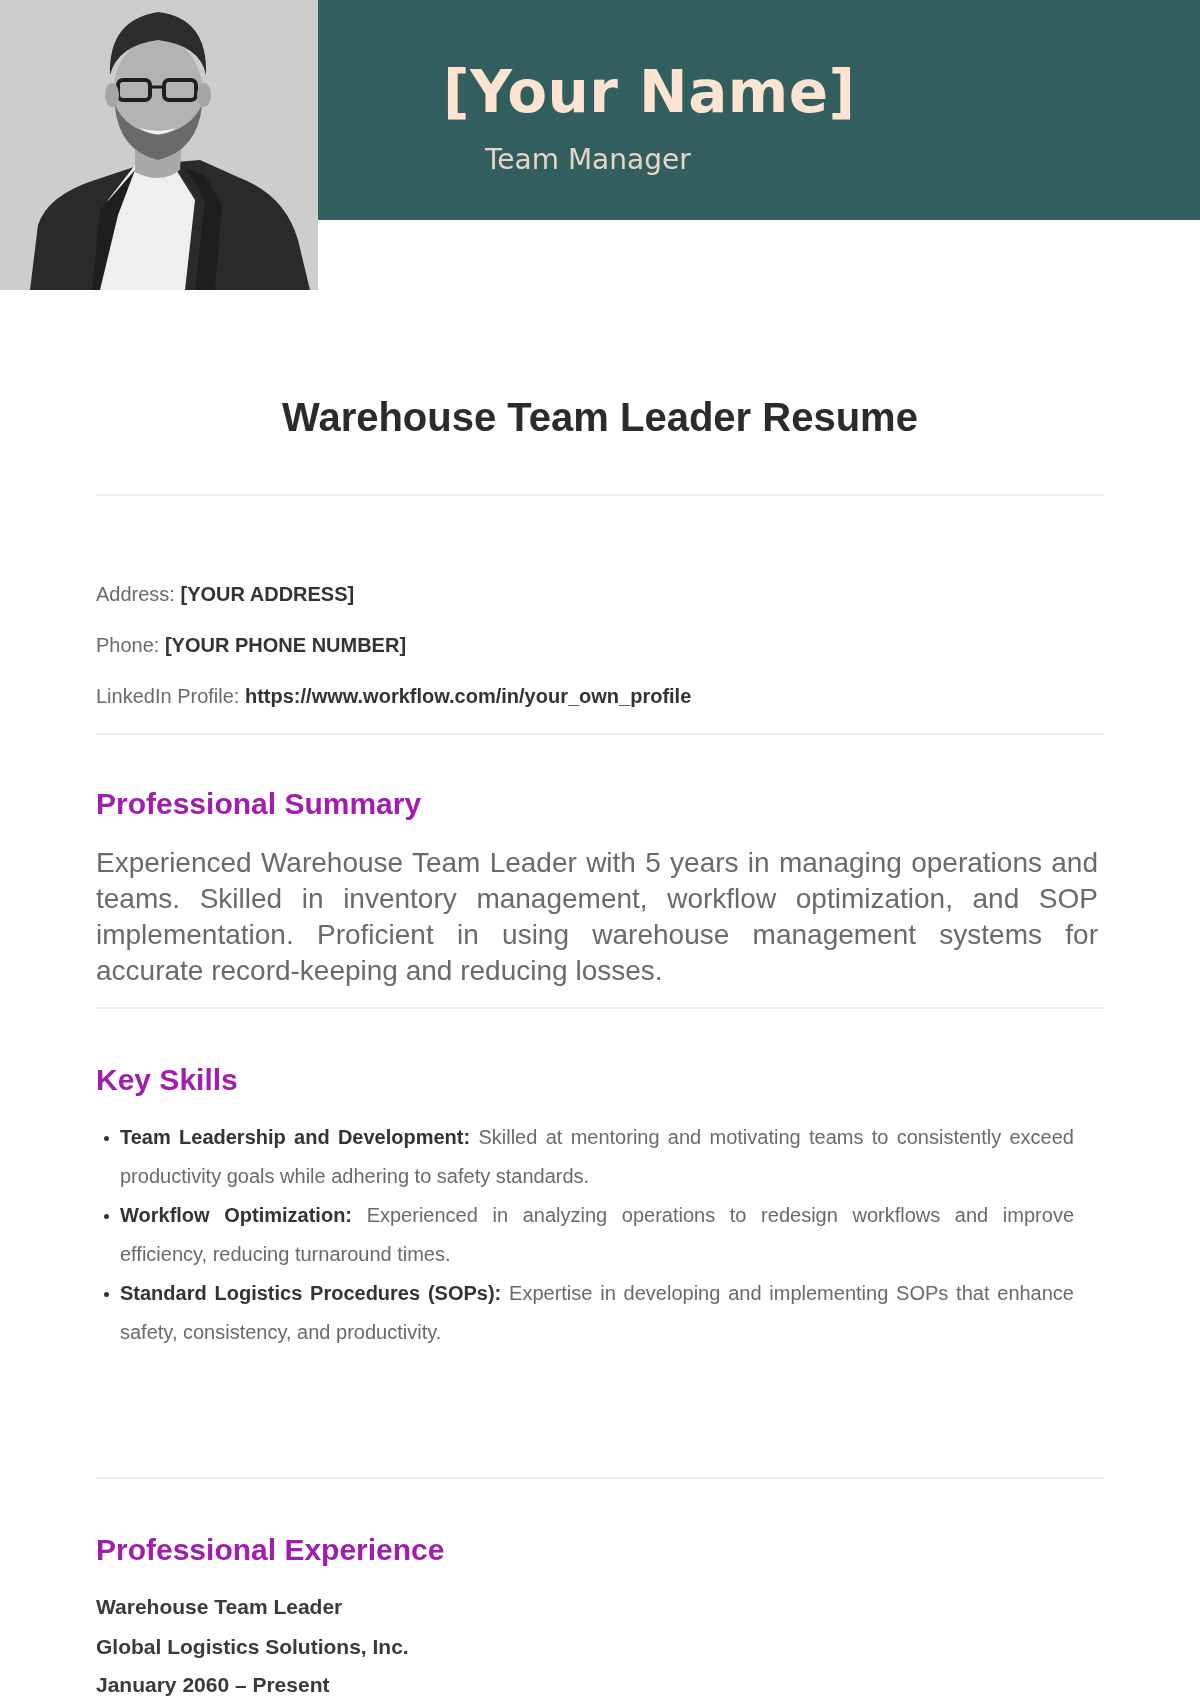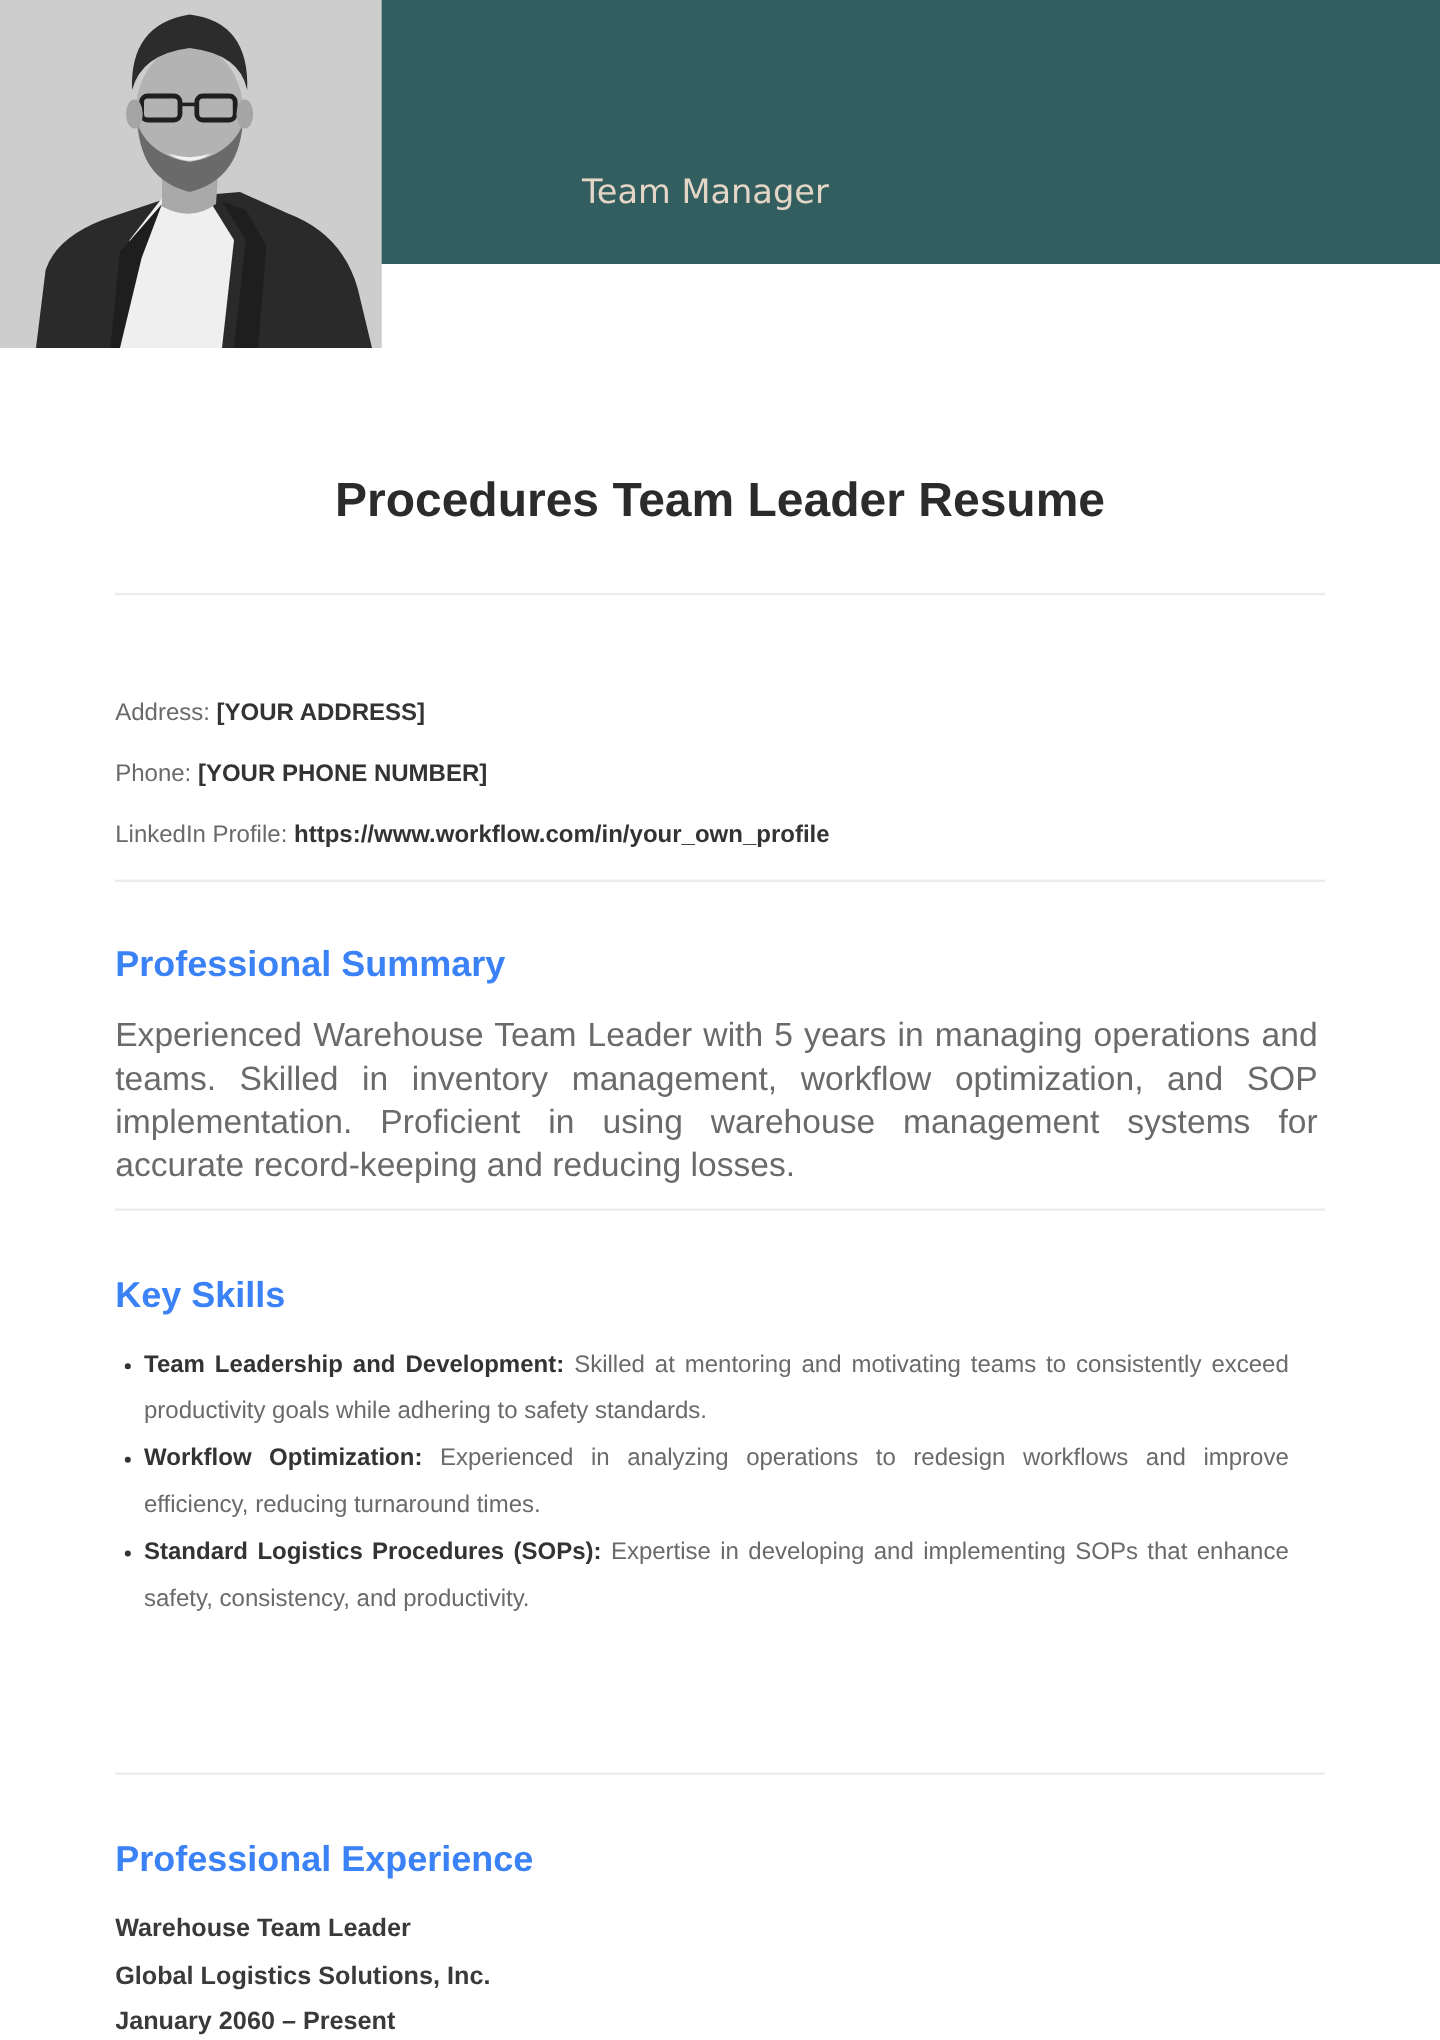--- a/index.html
+++ b/index.html
@@ -16,21 +16,21 @@
     .mail-icon { position: absolute; left: 123px; top: 24px; width: 36px; height: 28px; }
     .email { position: absolute; left: 193px; top: 26px; font-family: "DejaVu Sans", sans-serif; font-size: 20px; color: #4a4440; white-space: nowrap; }
 
     .doc { position: absolute; left: 96px; top: 0; width: 1008px; }
     .title { position: absolute; left: 0; top: 395px; width: 1008px; text-align: center; font-size: 40px; font-weight: bold; color: #2b2b2b; }
     .divider { position: absolute; left: 0; width: 1008px; height: 2px; background: #ececec; }
 
     .info-line { position: absolute; left: 0; font-size: 20px; color: #6a6a6a; white-space: nowrap; margin-top: 30px; }
     .info-line .val { color: #333; font-weight: bold; }
 
-    .section-title { position: absolute; left: 0; font-size: 30px; font-weight: bold; color: #3b82f6; }
+    .section-title { position: absolute; left: 0; font-size: 30px; font-weight: bold; color: #a21caf; }
 
     .para { position: absolute; left: 0; width: 1002px; font-size: 28px; line-height: 36px; color: #6a6a6a; text-align: justify; }
 
     .skills { position: absolute; left: 0; top: 1118px; width: 978px; list-style: none; }
     .skills li { position: relative; padding-left: 24px; font-size: 20px; line-height: 39px; color: #6a6a6a; text-align: justify; }
     .skills li .bullet { position: absolute; left: 8px; top: 18px; width: 5px; height: 5px; border-radius: 50%; background: #333; }
     .skills li .label { font-weight: bold; color: #333; }
 
     .exp-line { position: absolute; left: 0; font-size: 21px; font-weight: bold; color: #3a3a3a; white-space: nowrap; }
   </style>
@@ -61,26 +61,27 @@
 
       <rect x="118" y="80" width="32" height="20" rx="5" fill="none" stroke="#1f1f1f" stroke-width="4"></rect>
       <rect x="164" y="80" width="32" height="20" rx="5" fill="none" stroke="#1f1f1f" stroke-width="4"></rect>
       <line x1="150" y1="87" x2="164" y2="87" stroke="#1f1f1f" stroke-width="3"></line>
 
       <ellipse cx="112" cy="95" rx="7" ry="12" fill="#a5a5a5"></ellipse>
       <ellipse cx="204" cy="95" rx="7" ry="12" fill="#a5a5a5"></ellipse>
     </svg>
   </div>
   <div class="name-band">
+    <div class="name">[Your Name]</div>
     <div class="role">Team Manager</div>
   </div>
 </div>
 
 <div class="doc">
-  <h1 class="title">Procedures Team Leader Resume</h1>
+  <h1 class="title">Warehouse Team Leader Resume</h1>
   <div class="divider" style="top:494px;"></div>
 
   <div class="info-line" style="top:553px;">
     <span>Address: </span><span class="val">[YOUR ADDRESS]</span>
   </div>
   <div class="info-line" style="top:604px;">
     <span>Phone: </span><span class="val">[YOUR PHONE NUMBER]</span>
   </div>
   <div class="info-line" style="top:655px;">
     <span>LinkedIn Profile: </span><span class="val">https://www.workflow.com/in/your_own_profile</span>

